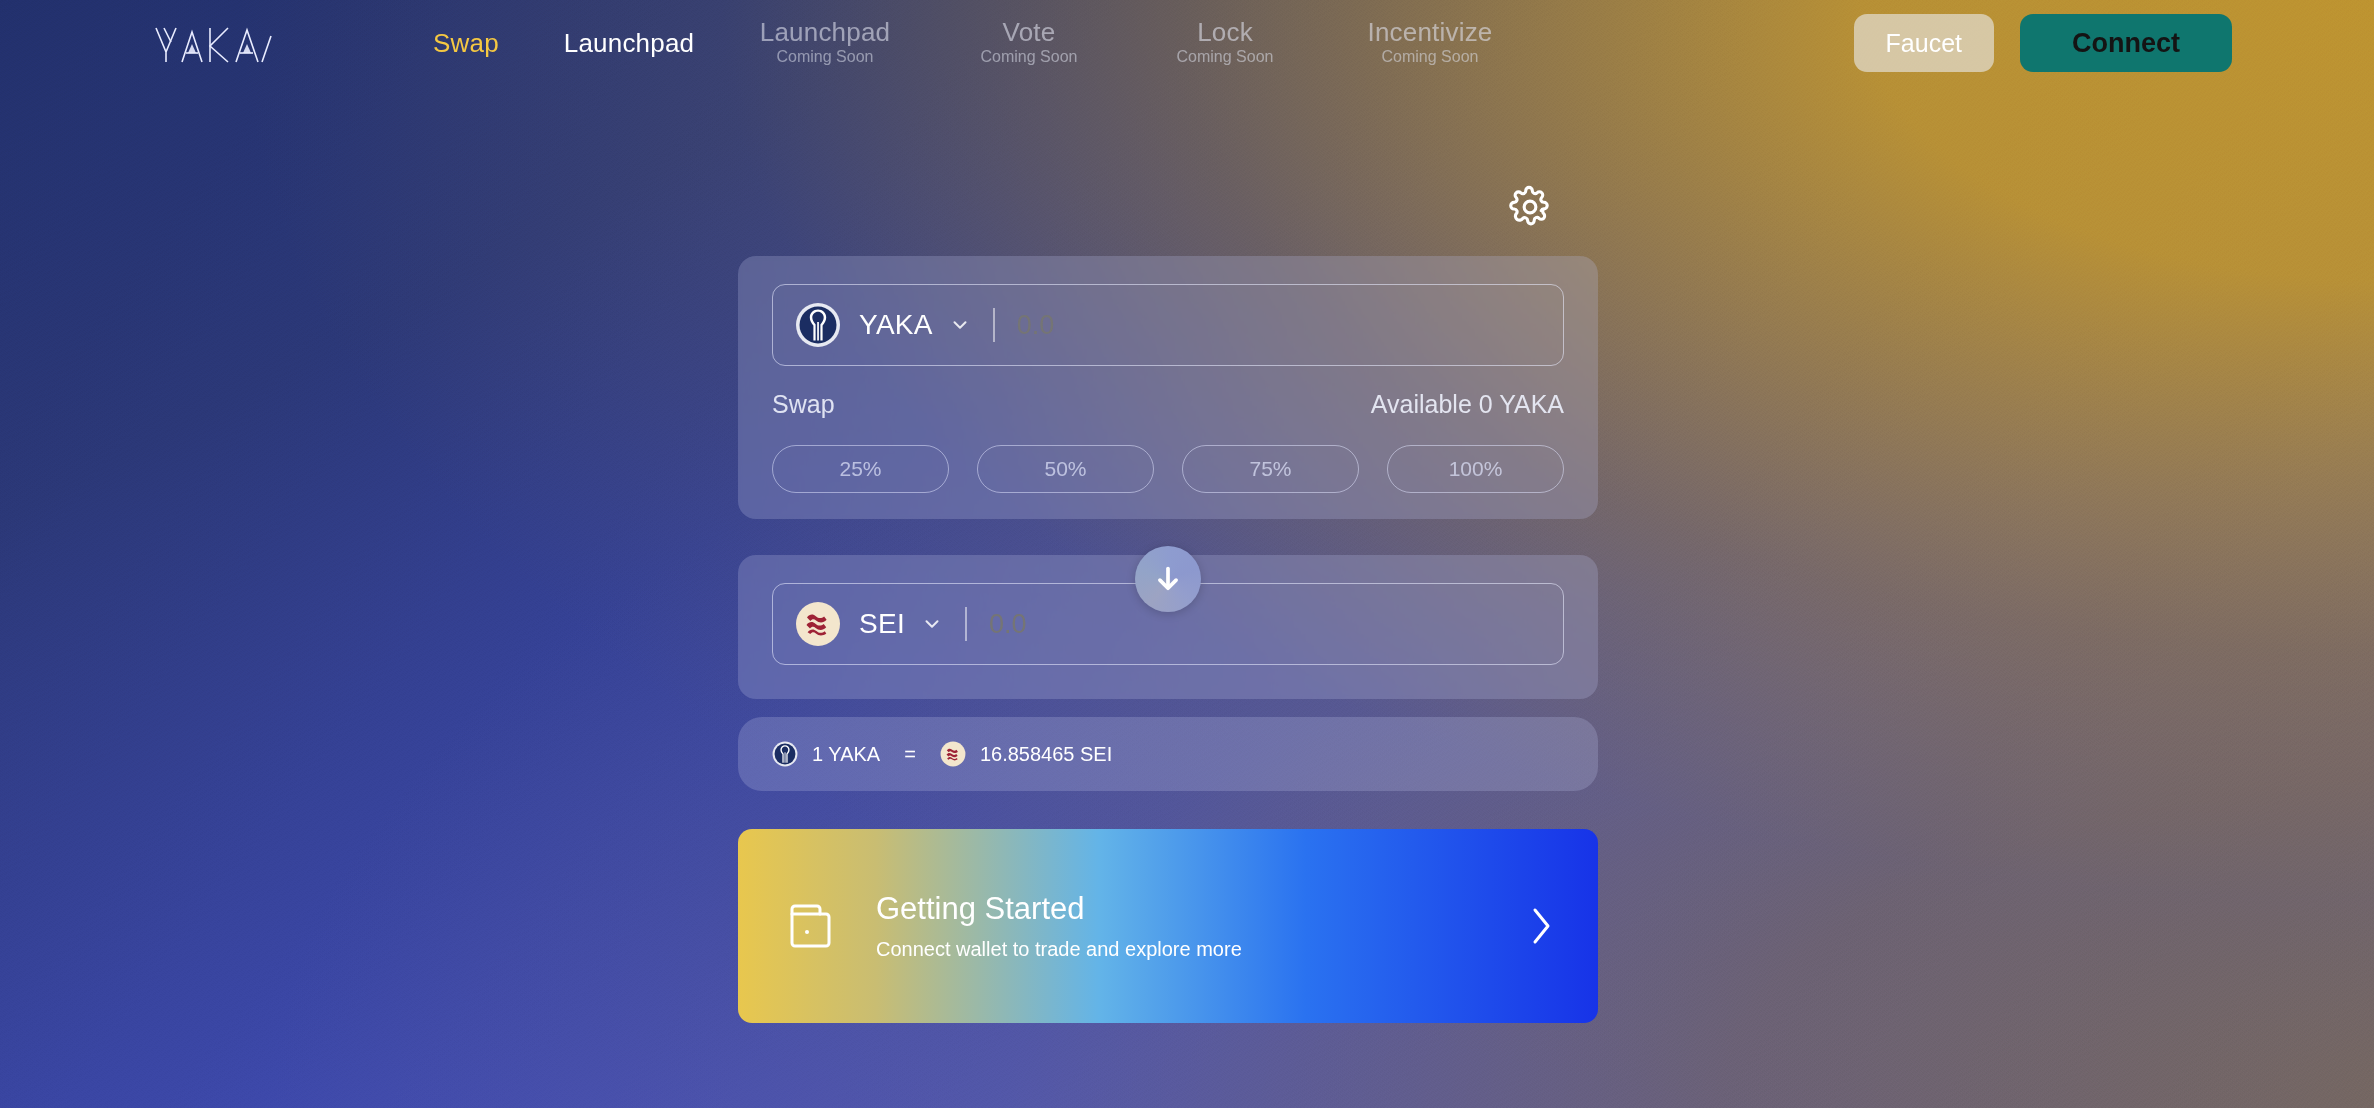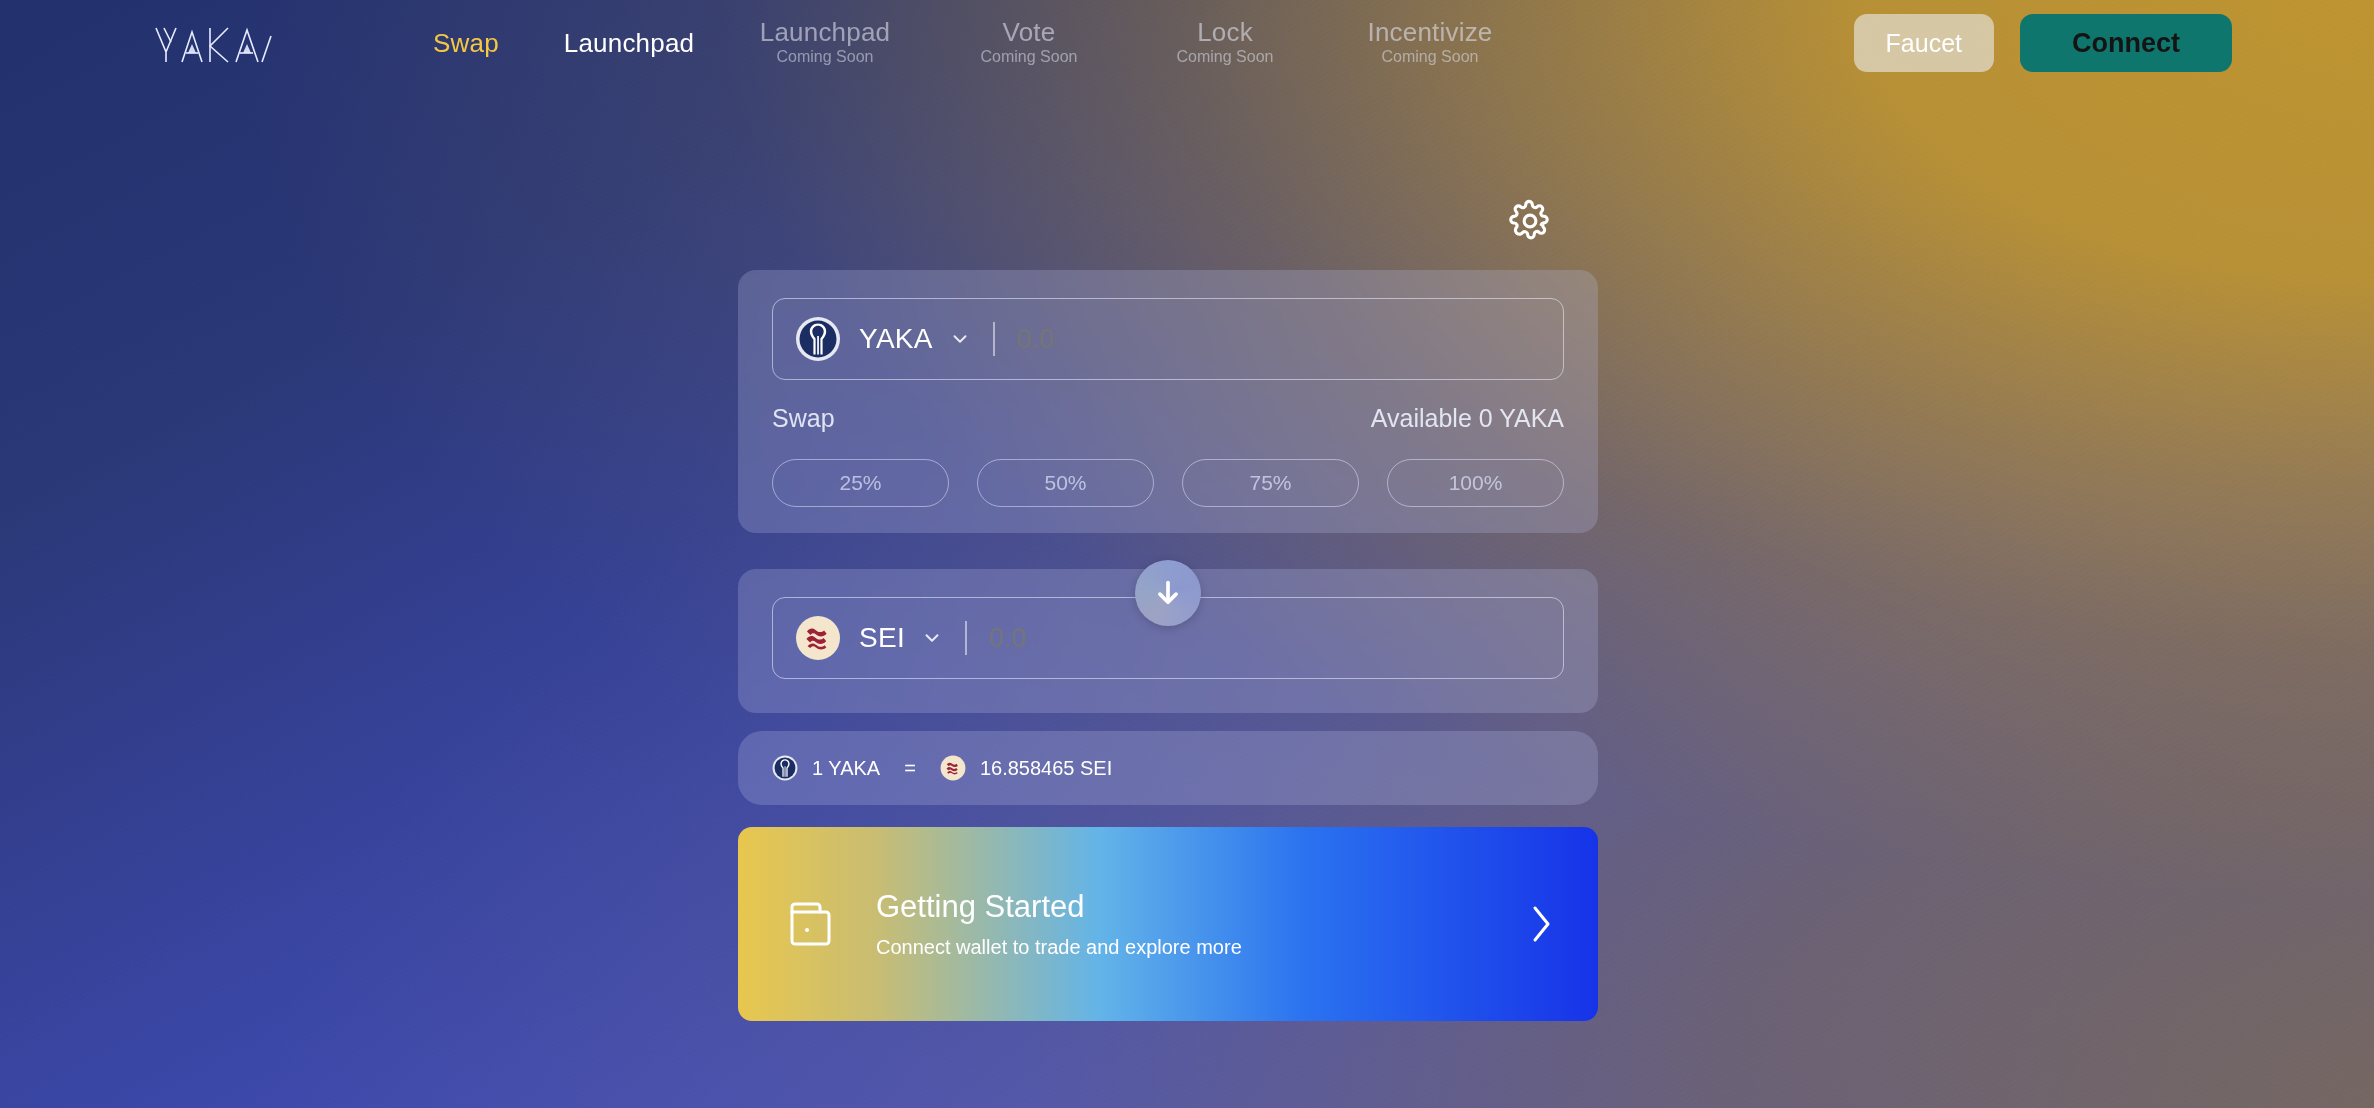--- a/index.html
+++ b/index.html
@@ -50,21 +50,21 @@
     border-radius:13px; cursor:pointer;
   }
   #connect-btn {
     background:#0f766e; color:#141414; border:none;
     font-size:27px; font-weight:bold; font-family:inherit;
     padding:0 52px; height:58px; border-radius:13px; cursor:pointer;
   }
 
   
   #swapcol {
-    position:absolute; left:738px; top:186px; width:860px; z-index:5;
+    position:absolute; left:738px; top:172px; width:860px; z-index:5;
   }
   #gear-row { display:flex; justify-content:flex-end; padding-right:46px; height:70px; align-items:center; }
   #gear-btn { width:44px; height:44px; cursor:pointer; display:block; }
 
   .panel {
     background:rgba(185,190,228,.26);
     border-radius:18px;
     backdrop-filter:blur(2px);
     padding:28px 34px 26px 34px;
     position:relative;
@@ -120,21 +120,21 @@
     margin-top:18px; background:rgba(185,190,228,.26);
     border-radius:24px; height:74px;
     display:flex; align-items:center; padding:0 34px; gap:14px;
   }
   #ratebar .mini { width:26px; height:26px; flex:0 0 26px; }
   .rate-txt { font-size:20px; color:#fff; }
   .rate-eq  { font-size:20px; color:#fff; margin:0 10px; }
 
   
   #banner {
-    margin-top:22px; height:194px; border-radius:14px; cursor:pointer;
+    margin-top:38px; height:194px; border-radius:14px; cursor:pointer;
     background:linear-gradient(90deg,#e8c74e 0%, #c9bd72 16%, #63b4e8 42%, #2a72f0 66%, #1733e8 100%);
     display:flex; align-items:center; padding:0 44px 0 50px; position:relative;
   }
   #wallet-icon { width:52px; height:48px; flex:0 0 52px; }
   #banner-txt { margin-left:36px; }
   #banner-title { font-size:31px; color:#fff; line-height:1.15; }
   #banner-sub { font-size:20px; color:#fff; margin-top:12px; }
   #banner-chev { margin-left:auto; width:26px; height:48px; }
 </style>
 </head>

